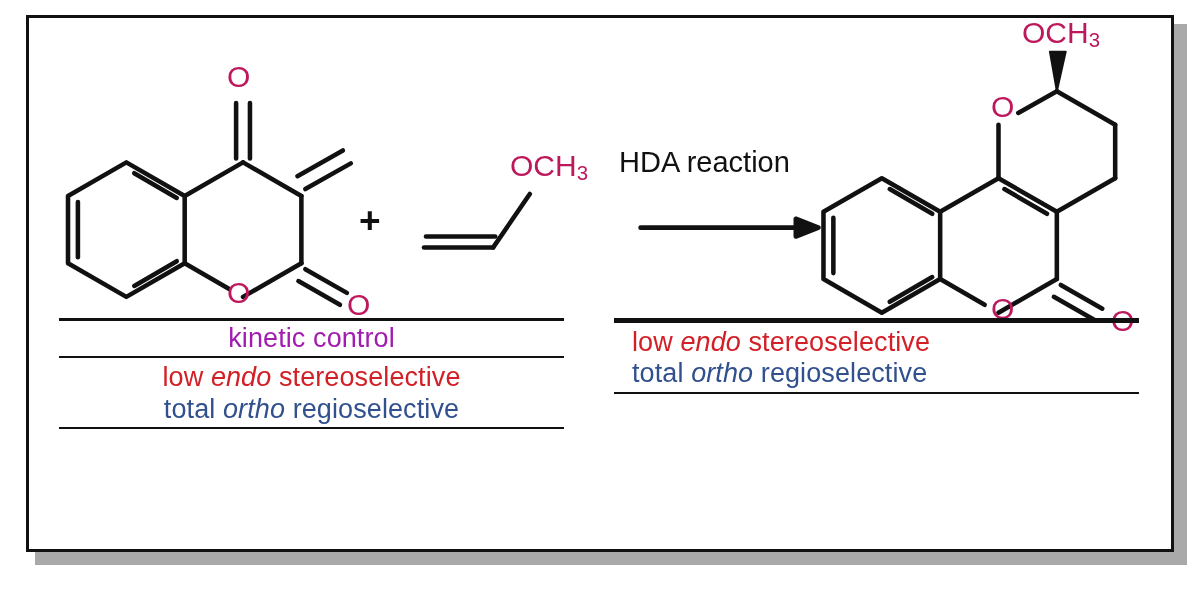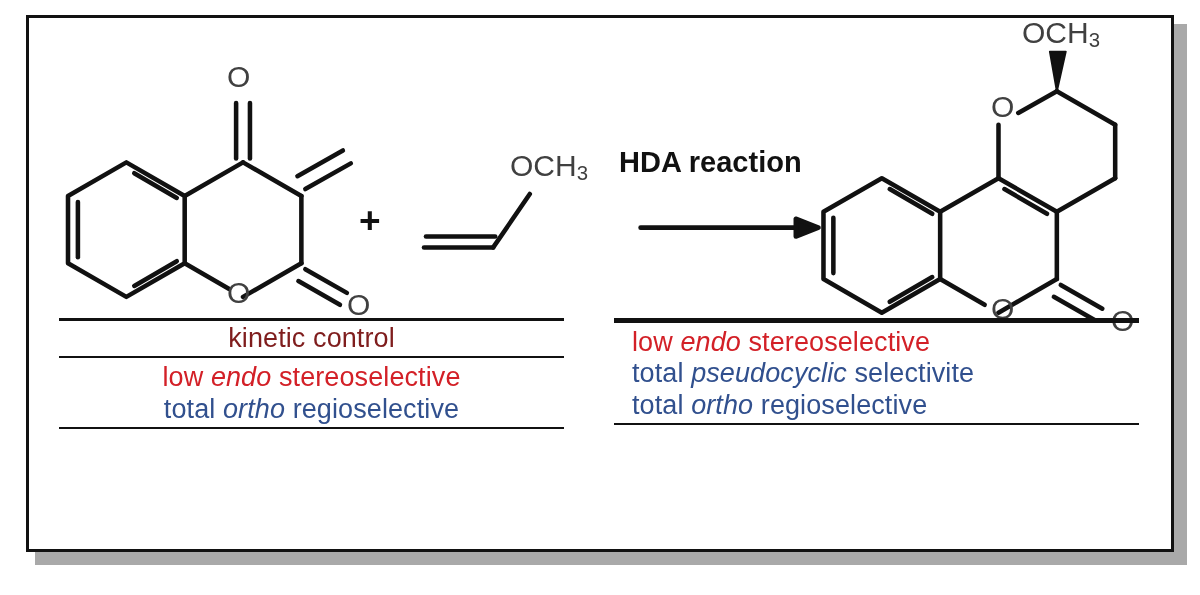--- a/index.html
+++ b/index.html
@@ -55,21 +55,21 @@
 
   .rule {
     height: 3px;
     background: #111111;
     width: 100%;
   }
   .rule-thin { height: 2px; }
 
   .head {
     font-size: 27px;
-    color: #7f1d1d;
+    color: #a21caf;
     text-align: center;
     padding: 3px 0 4px 0;
     line-height: 1.05;
     letter-spacing: 0.1px;
   }
   .lines {
     padding: 4px 0 2px 0;
   }
   .col-left .lines { padding-left: 0px; text-align: center; }
   .col-right .lines { padding-left: 18px; text-align: left; }
@@ -81,21 +81,21 @@
     letter-spacing: 0.1px;
   }
   .red  { color: #d32027; }
   .blue { color: #31508e; }
   .line em { font-style: italic; }
 
   
   .lbl {
     position: absolute;
     font-size: 30px;
-    color: #404040;
+    color: #be185d;
     white-space: nowrap;
   }
   .lbl sub {
     font-size: 0.68em;
     vertical-align: -0.22em;
   }
   .plus {
     position: absolute;
     font-size: 37px;
     font-weight: bold;
@@ -189,21 +189,21 @@
     <div class="lbl" style="left:198px; top:42px;">O</div>
 
     <div class="lbl" style="left:198px; top:258px;">O</div>
 
     <div class="lbl" style="left:318px; top:270px;">O</div>
 
     <div class="plus" style="left:330px; top:182px;">+</div>
 
     <div class="lbl" style="left:481px; top:131px;"><span>OCH</span><sub>3</sub></div>
 
-    <div class="cond" style="left:590px; top:128px;font-weight:bold;">HDA reaction</div>
+    <div class="cond" style="left:590px; top:128px;">HDA reaction</div>
 
     <div class="lbl" style="left:962px; top:72px;">O</div>
 
     <div class="lbl" style="left:962px; top:274px;">O</div>
 
     <div class="lbl" style="left:1082px; top:286px;">O</div>
 
     <div class="lbl" style="left:993px; top:-2px;"><span>OCH</span><sub>3</sub></div>
 
     <div class="col col-left">
@@ -215,20 +215,19 @@
         <div class="line blue"><span>total </span><em>ortho</em><span> regioselective</span></div>
       </div>
       <div class="rule rule-thin"></div>
     </div>
 
     <div class="col col-right">
       <div class="rule"></div>
       <div class="rule rule-thin"></div>
       <div class="lines">
         <div class="line red"><span>low </span><em>endo</em><span> stereoselective</span></div>
-        <div class="line blue"><span>total </span><em>pseudocyclic</em><span> selectivite</span></div>
         <div class="line blue"><span>total </span><em>ortho</em><span> regioselective</span></div>
       </div>
       <div class="rule rule-thin"></div>
     </div>
 
   </div>
 </div>
 
 </body></html>

